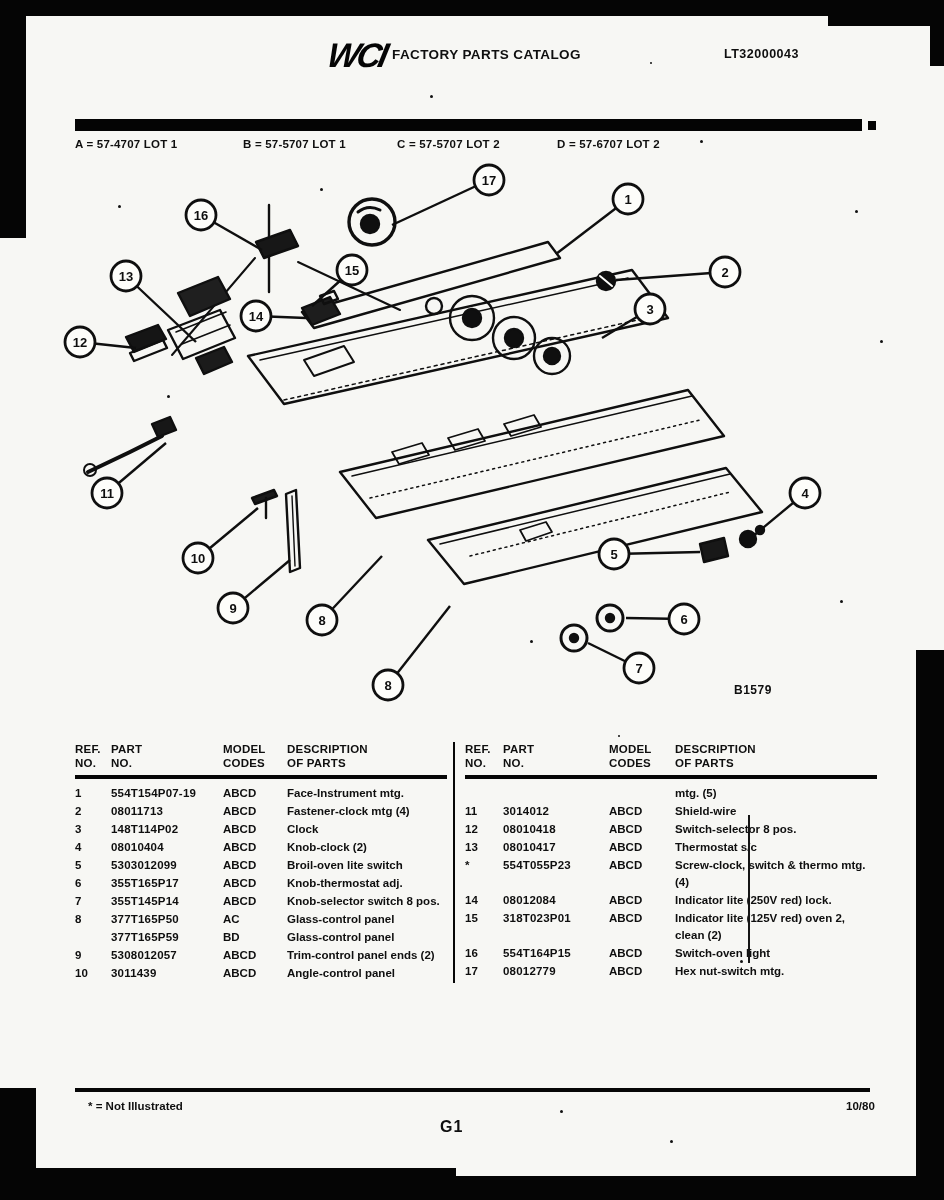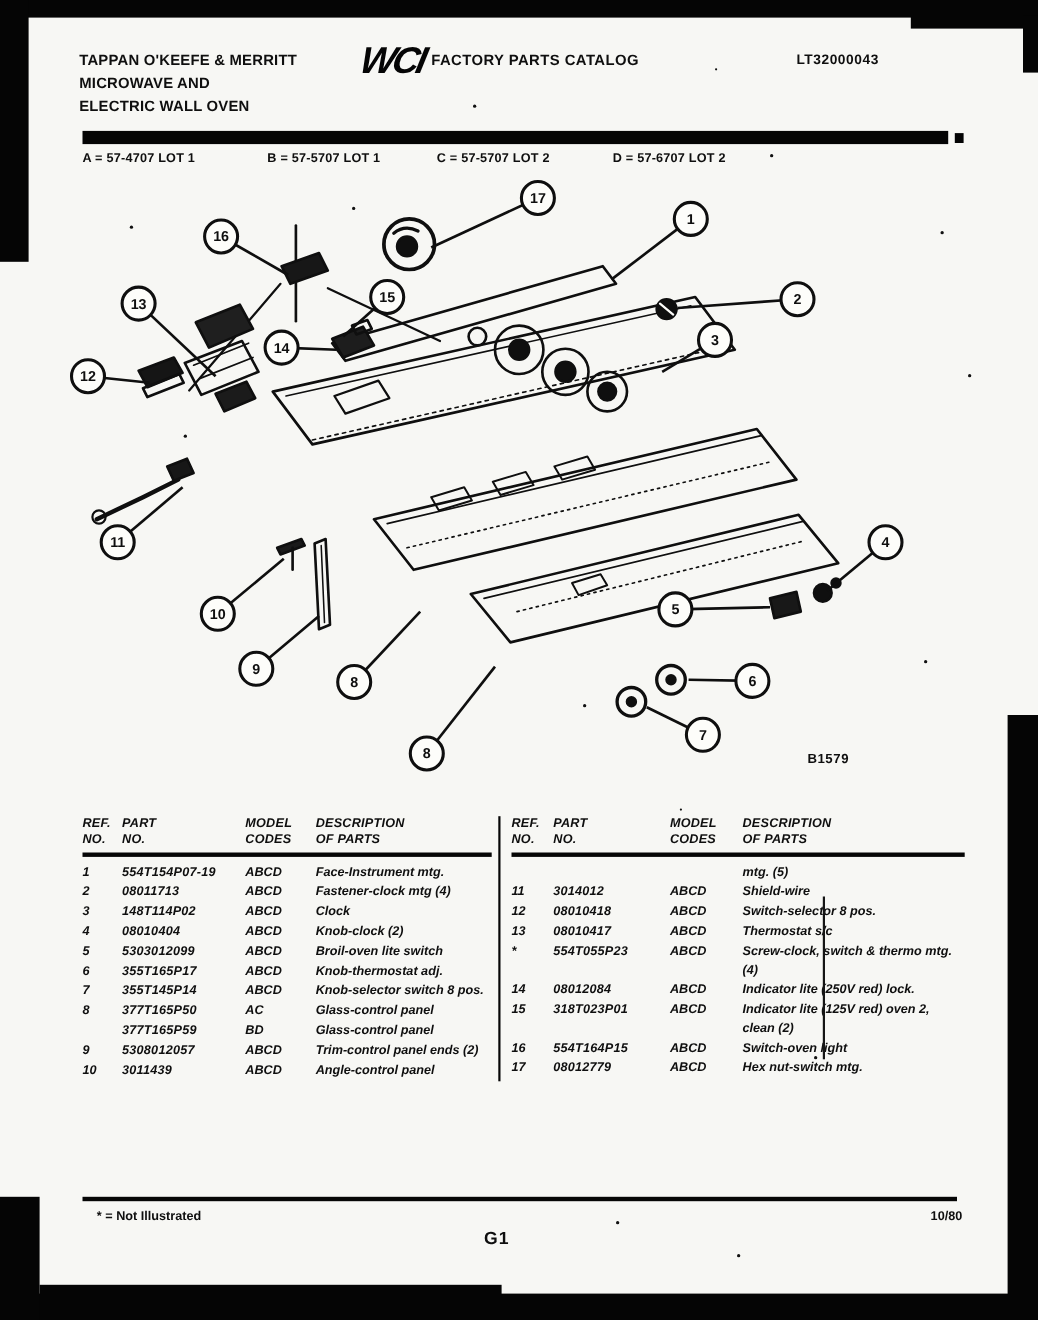--- a/index.html
+++ b/index.html
@@ -19,21 +19,21 @@
   .rule-bar{position:absolute;left:75px;top:119px;width:787px;height:12px;background:#0a0a0a;}
   .rule-notch{position:absolute;left:868px;top:121px;width:8px;height:9px;background:#0a0a0a;}
   .models{position:absolute;left:75px;top:138px;width:720px;font-weight:700;font-size:11.5px;letter-spacing:.2px;}
   .models span{position:absolute;top:0;white-space:nowrap;}
   .m0{left:0;text-align:right;} .m1{left:168px;} .m2{left:322px;} .m3{left:482px;}
   
   svg.diagram{position:absolute;left:0;top:0;width:944px;height:1200px;pointer-events:none;}
   .figure-id{position:absolute;left:734px;top:683px;font-weight:800;font-size:12px;letter-spacing:.5px;}
   
   .table-wrap{position:absolute;left:75px;top:742px;width:802px;display:flex;font-weight:700;}
-  .t-half{box-sizing:border-box;font-style:italic;}
+  .t-half{box-sizing:border-box;}
   .t-left{width:380px;border-right:2px solid #0c0c0c;padding-right:6px;}
   .t-right{flex:1;padding-left:10px;}
   .t-headrow{display:flex;font-size:11.5px;line-height:14px;letter-spacing:.2px;}
   .t-rule{height:4px;background:#0c0c0c;margin:5px 0 6px 0;}
   .row{display:flex;align-items:flex-start;font-size:11.5px;line-height:17px;margin-bottom:1px;}
   .c-ref{flex:0 0 36px;} .c-part{flex:0 0 112px;letter-spacing:.2px;} .c-model{flex:0 0 64px;}
   .c-desc{flex:1;}
   .t-right .c-ref{flex:0 0 38px;} .t-right .c-part{flex:0 0 106px;} .t-right .c-model{flex:0 0 66px;}
   .t-bottom-rule{position:absolute;left:75px;top:1088px;width:795px;height:4px;background:#0c0c0c;}
   .artifact-vline{position:absolute;left:748px;top:815px;width:2px;height:148px;background:#1a1a1a;}
@@ -43,25 +43,20 @@
   .page-number{position:absolute;left:440px;top:1118px;font-weight:800;font-size:16px;letter-spacing:1px;}
 </style>
 </head>
 <body>
 
 <div class="screenshot">
   <div class="paper"></div>
 
   <div class="content">
 
-    <div class="brand">
-      <div>TAPPAN O'KEEFE &amp; MERRITT</div>
-      <div>MICROWAVE AND</div>
-      <div>ELECTRIC WALL OVEN</div>
-    </div>
     <div class="logo">WCI</div>
     <div class="catalog-title">FACTORY PARTS CATALOG</div>
     <div class="doc-number">LT32000043</div>
     <div class="rule-bar"></div>
     <div class="rule-notch"></div>
     <div class="models">
       <span class="m0">A = 57-4707 LOT 1</span>
       <span class="m1">B = 57-5707 LOT 1</span>
       <span class="m2">C = 57-5707 LOT 2</span>
       <span class="m3">D = 57-6707 LOT 2</span>

